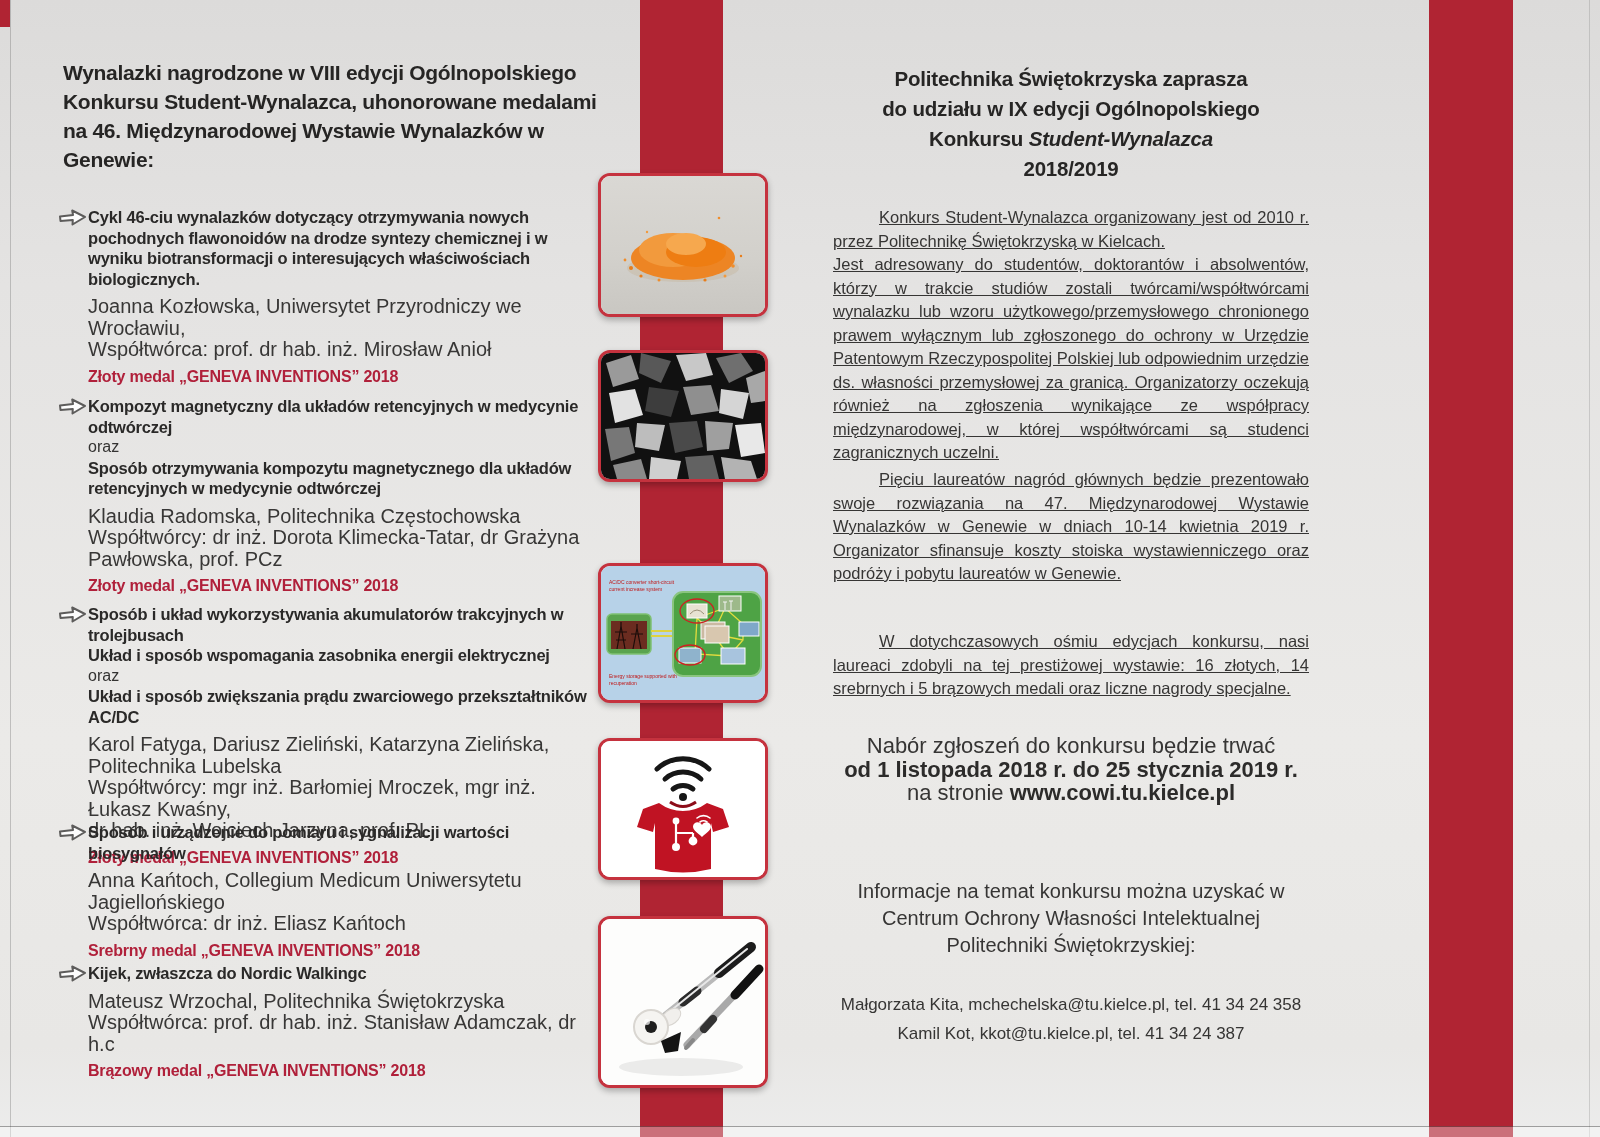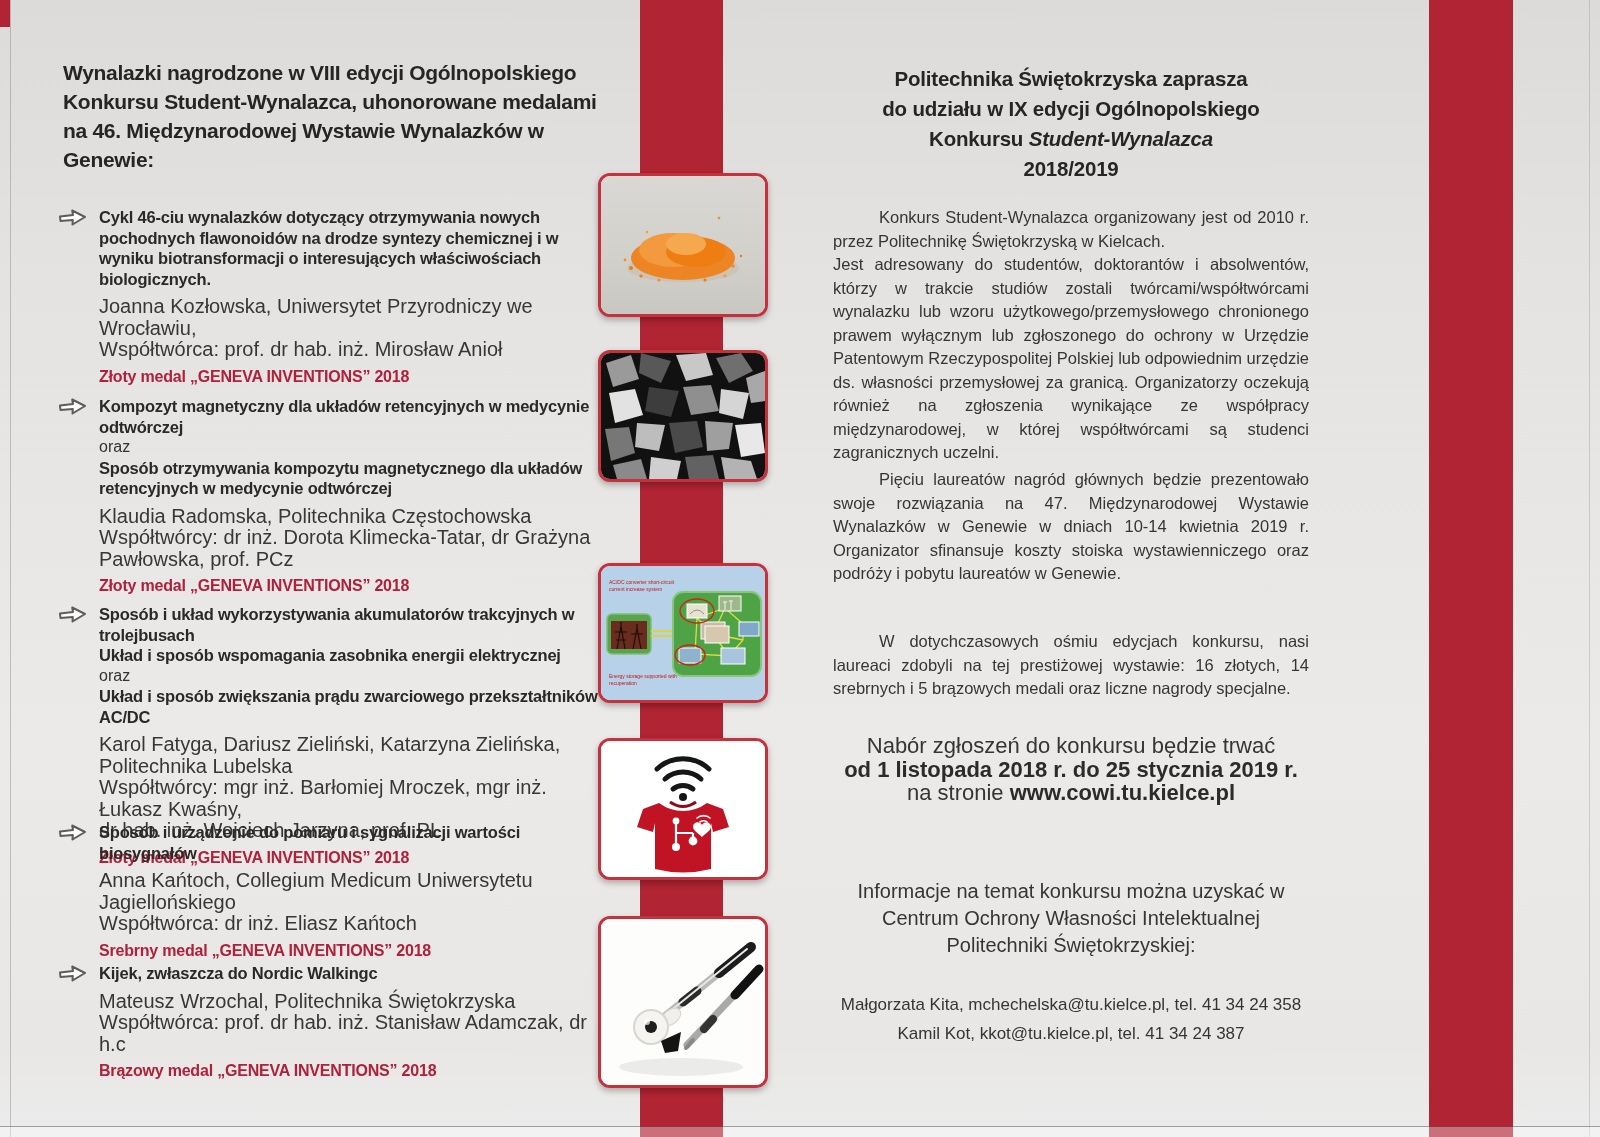--- a/index.html
+++ b/index.html
@@ -14,21 +14,21 @@
   .hline{position:absolute;left:0;right:0;height:1px;background:rgba(80,80,80,.5);}
   .below-fold{position:absolute;left:0;right:0;top:1127px;bottom:0;background:rgba(255,255,255,.35);}
   
   .band{position:absolute;top:0;bottom:0;background:#b02433;}
   .sliver{position:absolute;left:0;top:0;width:10px;height:27px;background:#b02433;}
   
   .left-heading{
     position:absolute;left:63px;top:58px;width:552px;
     font-size:21px;line-height:29px;font-weight:bold;letter-spacing:-.3px;color:#262524;
   }
-  .item{position:absolute;left:58px;width:545px;display:flex;gap:11px;}
+  .item{position:absolute;left:58px;width:545px;display:flex;gap:0;}
   .arrow{flex:0 0 30px;padding-top:1px;}
   .item-body{flex:1;}
   .t{font-weight:bold;font-size:16.5px;line-height:20.5px;letter-spacing:-.2px;color:#2a2928;}
   .conj{font-size:16px;line-height:20.5px;color:#343332;}
   .a{font-size:20px;line-height:21.5px;color:#383736;}
   .a.first{margin-top:7px;}
   .m{margin-top:7px;font-weight:bold;font-size:16px;letter-spacing:-.2px;color:#b0203a;}
   
   .tile{
     position:absolute;left:598px;width:170px;background:#fff;
@@ -36,21 +36,21 @@
     overflow:hidden;box-shadow:0 3px 6px rgba(0,0,0,.28);
   }
   .tile svg{display:block;width:100%;height:100%;}
   
   .r-heading{
     position:absolute;left:843px;top:64px;width:456px;text-align:center;
     font-size:20.5px;line-height:30px;font-weight:bold;letter-spacing:-.2px;color:#262524;
   }
   .r-heading .it{font-style:italic;}
   .rblock{position:absolute;left:833px;width:476px;}
-  .rp{font-size:16.5px;line-height:23.5px;text-align:justify;color:#363534;margin:0;}
+  .rp{font-size:16.5px;line-height:23.5px;text-align:justify;color:#363534;margin:0;text-decoration:underline;}
   .rp.indent{text-indent:46px;}
   .center{text-align:center;}
   .nabor{font-size:22px;line-height:23.5px;color:#363534;}
   .nabor .b{font-weight:bold;color:#2c2b2a;}
   .info{font-size:20px;line-height:27px;color:#363534;}
   .contact{font-size:17px;line-height:29px;color:#363534;}
 </style>
 </head>
 <body>
 

